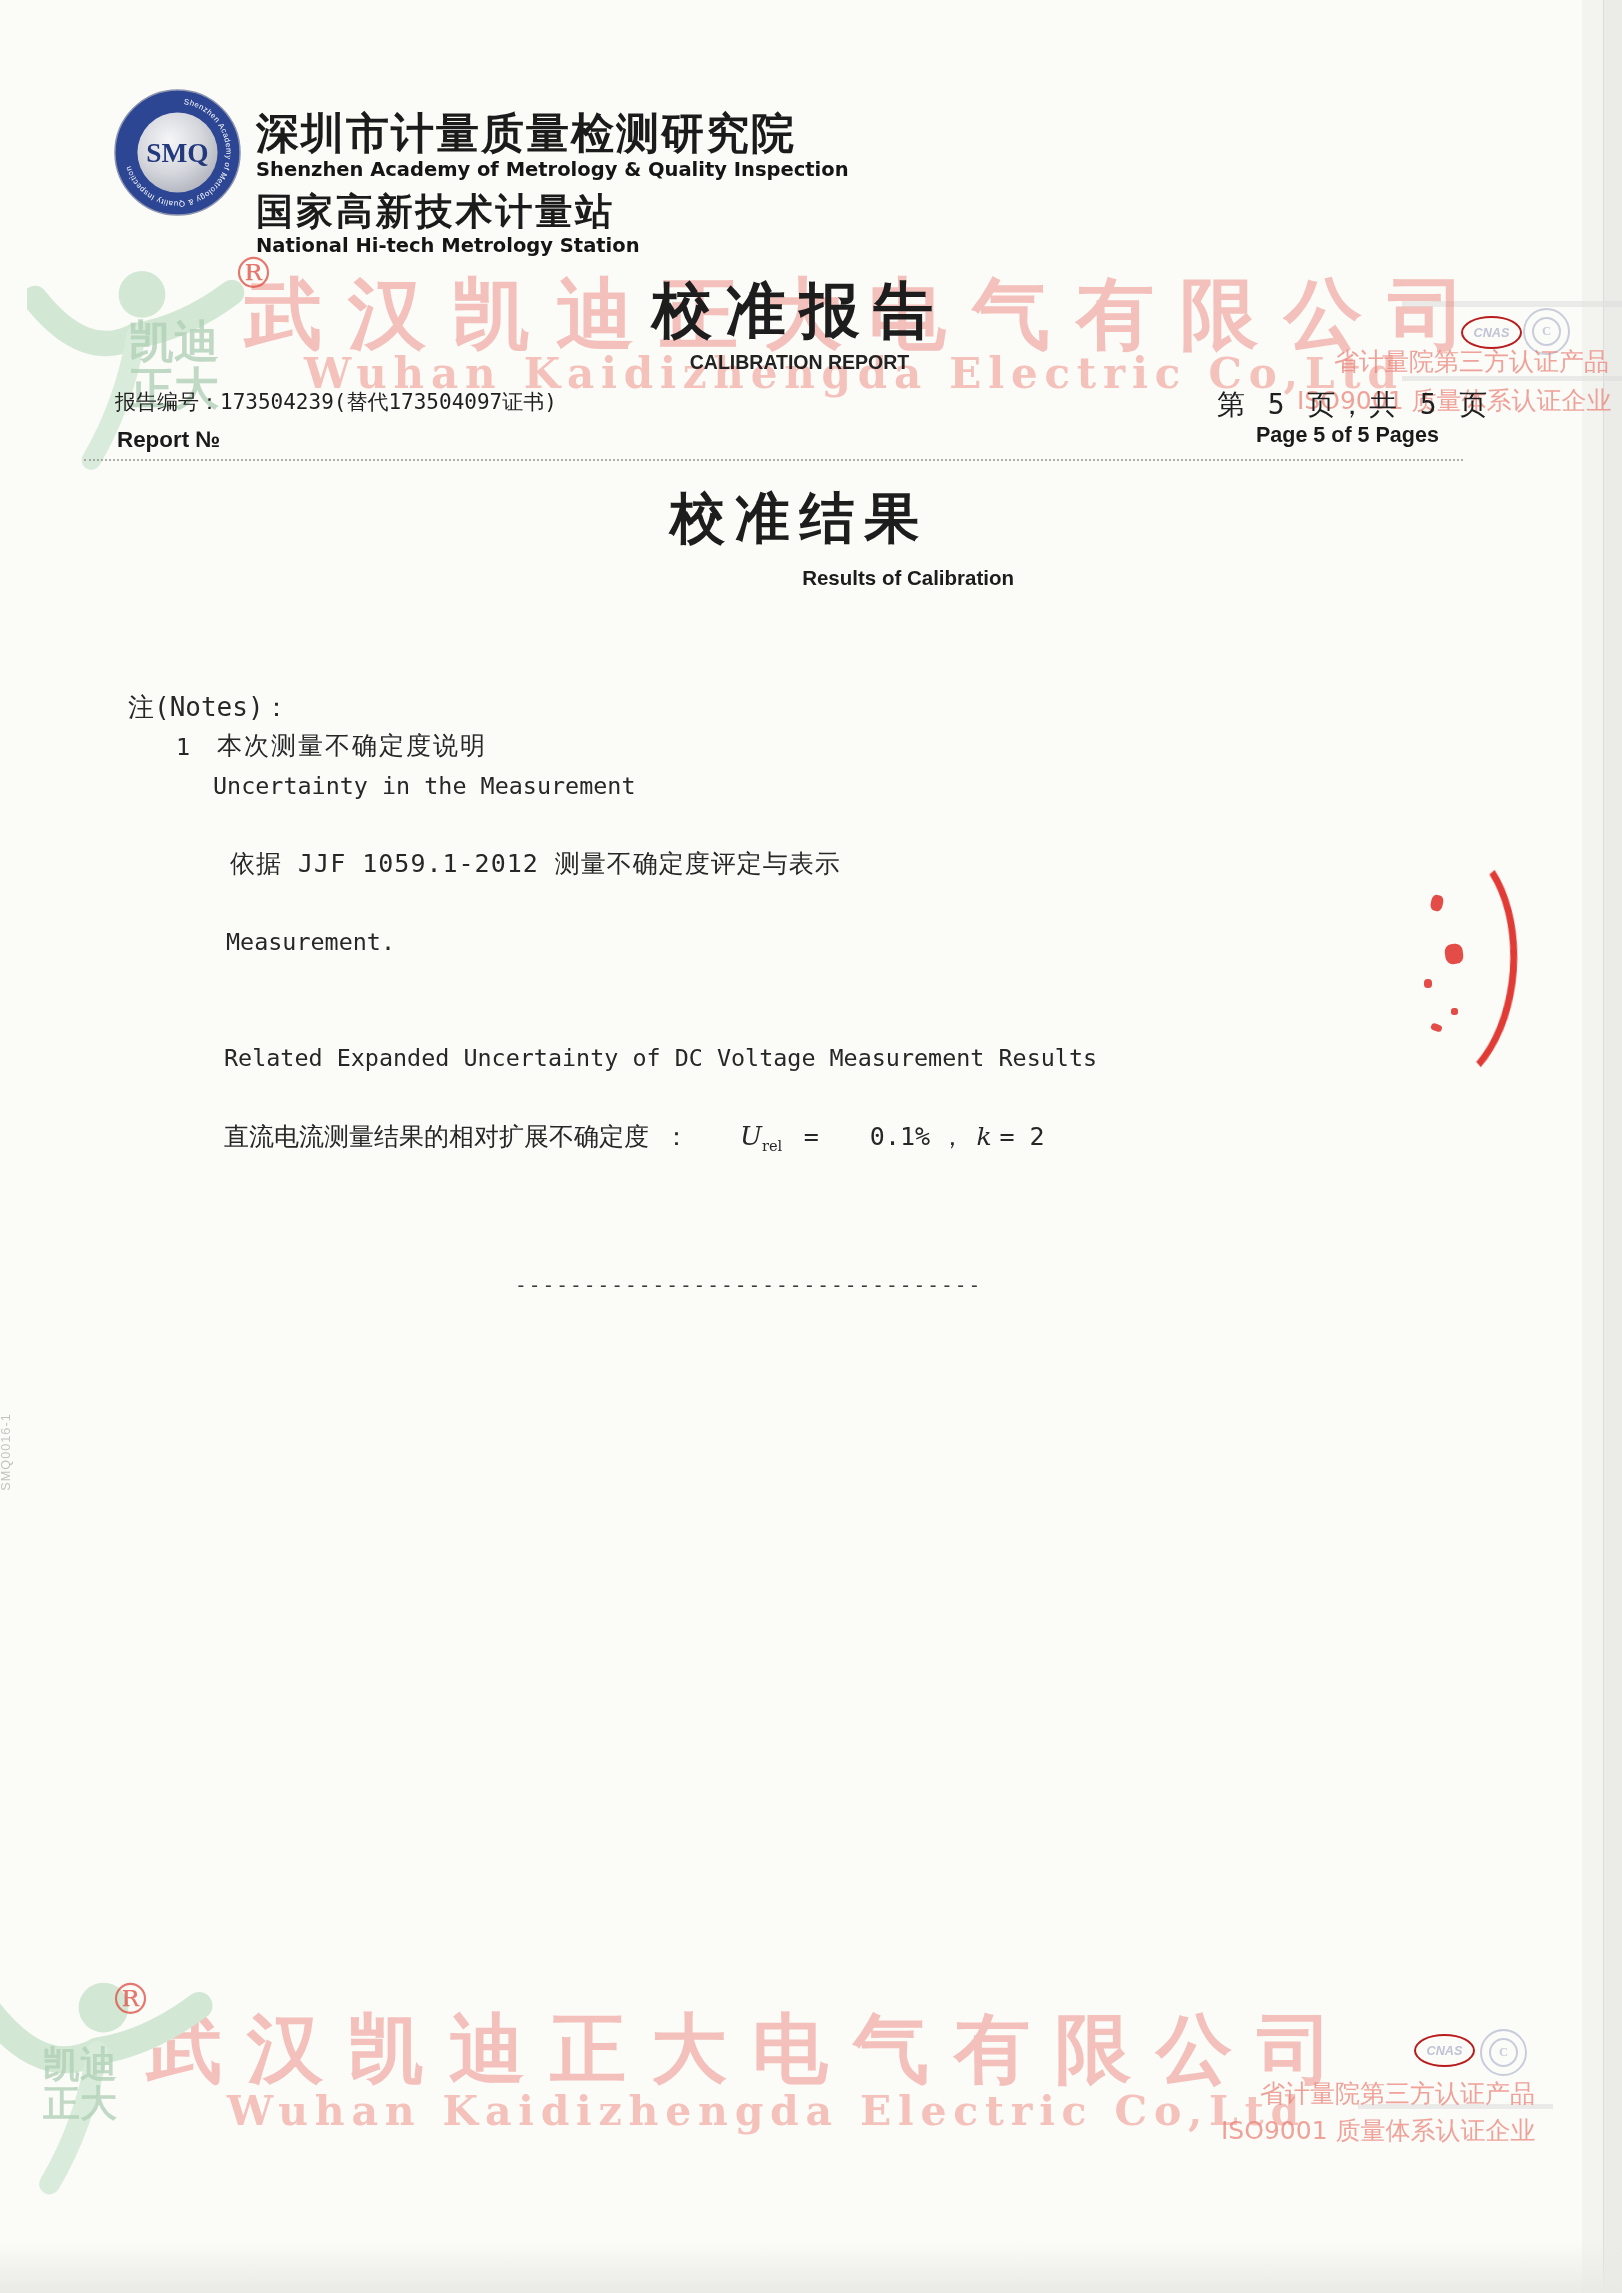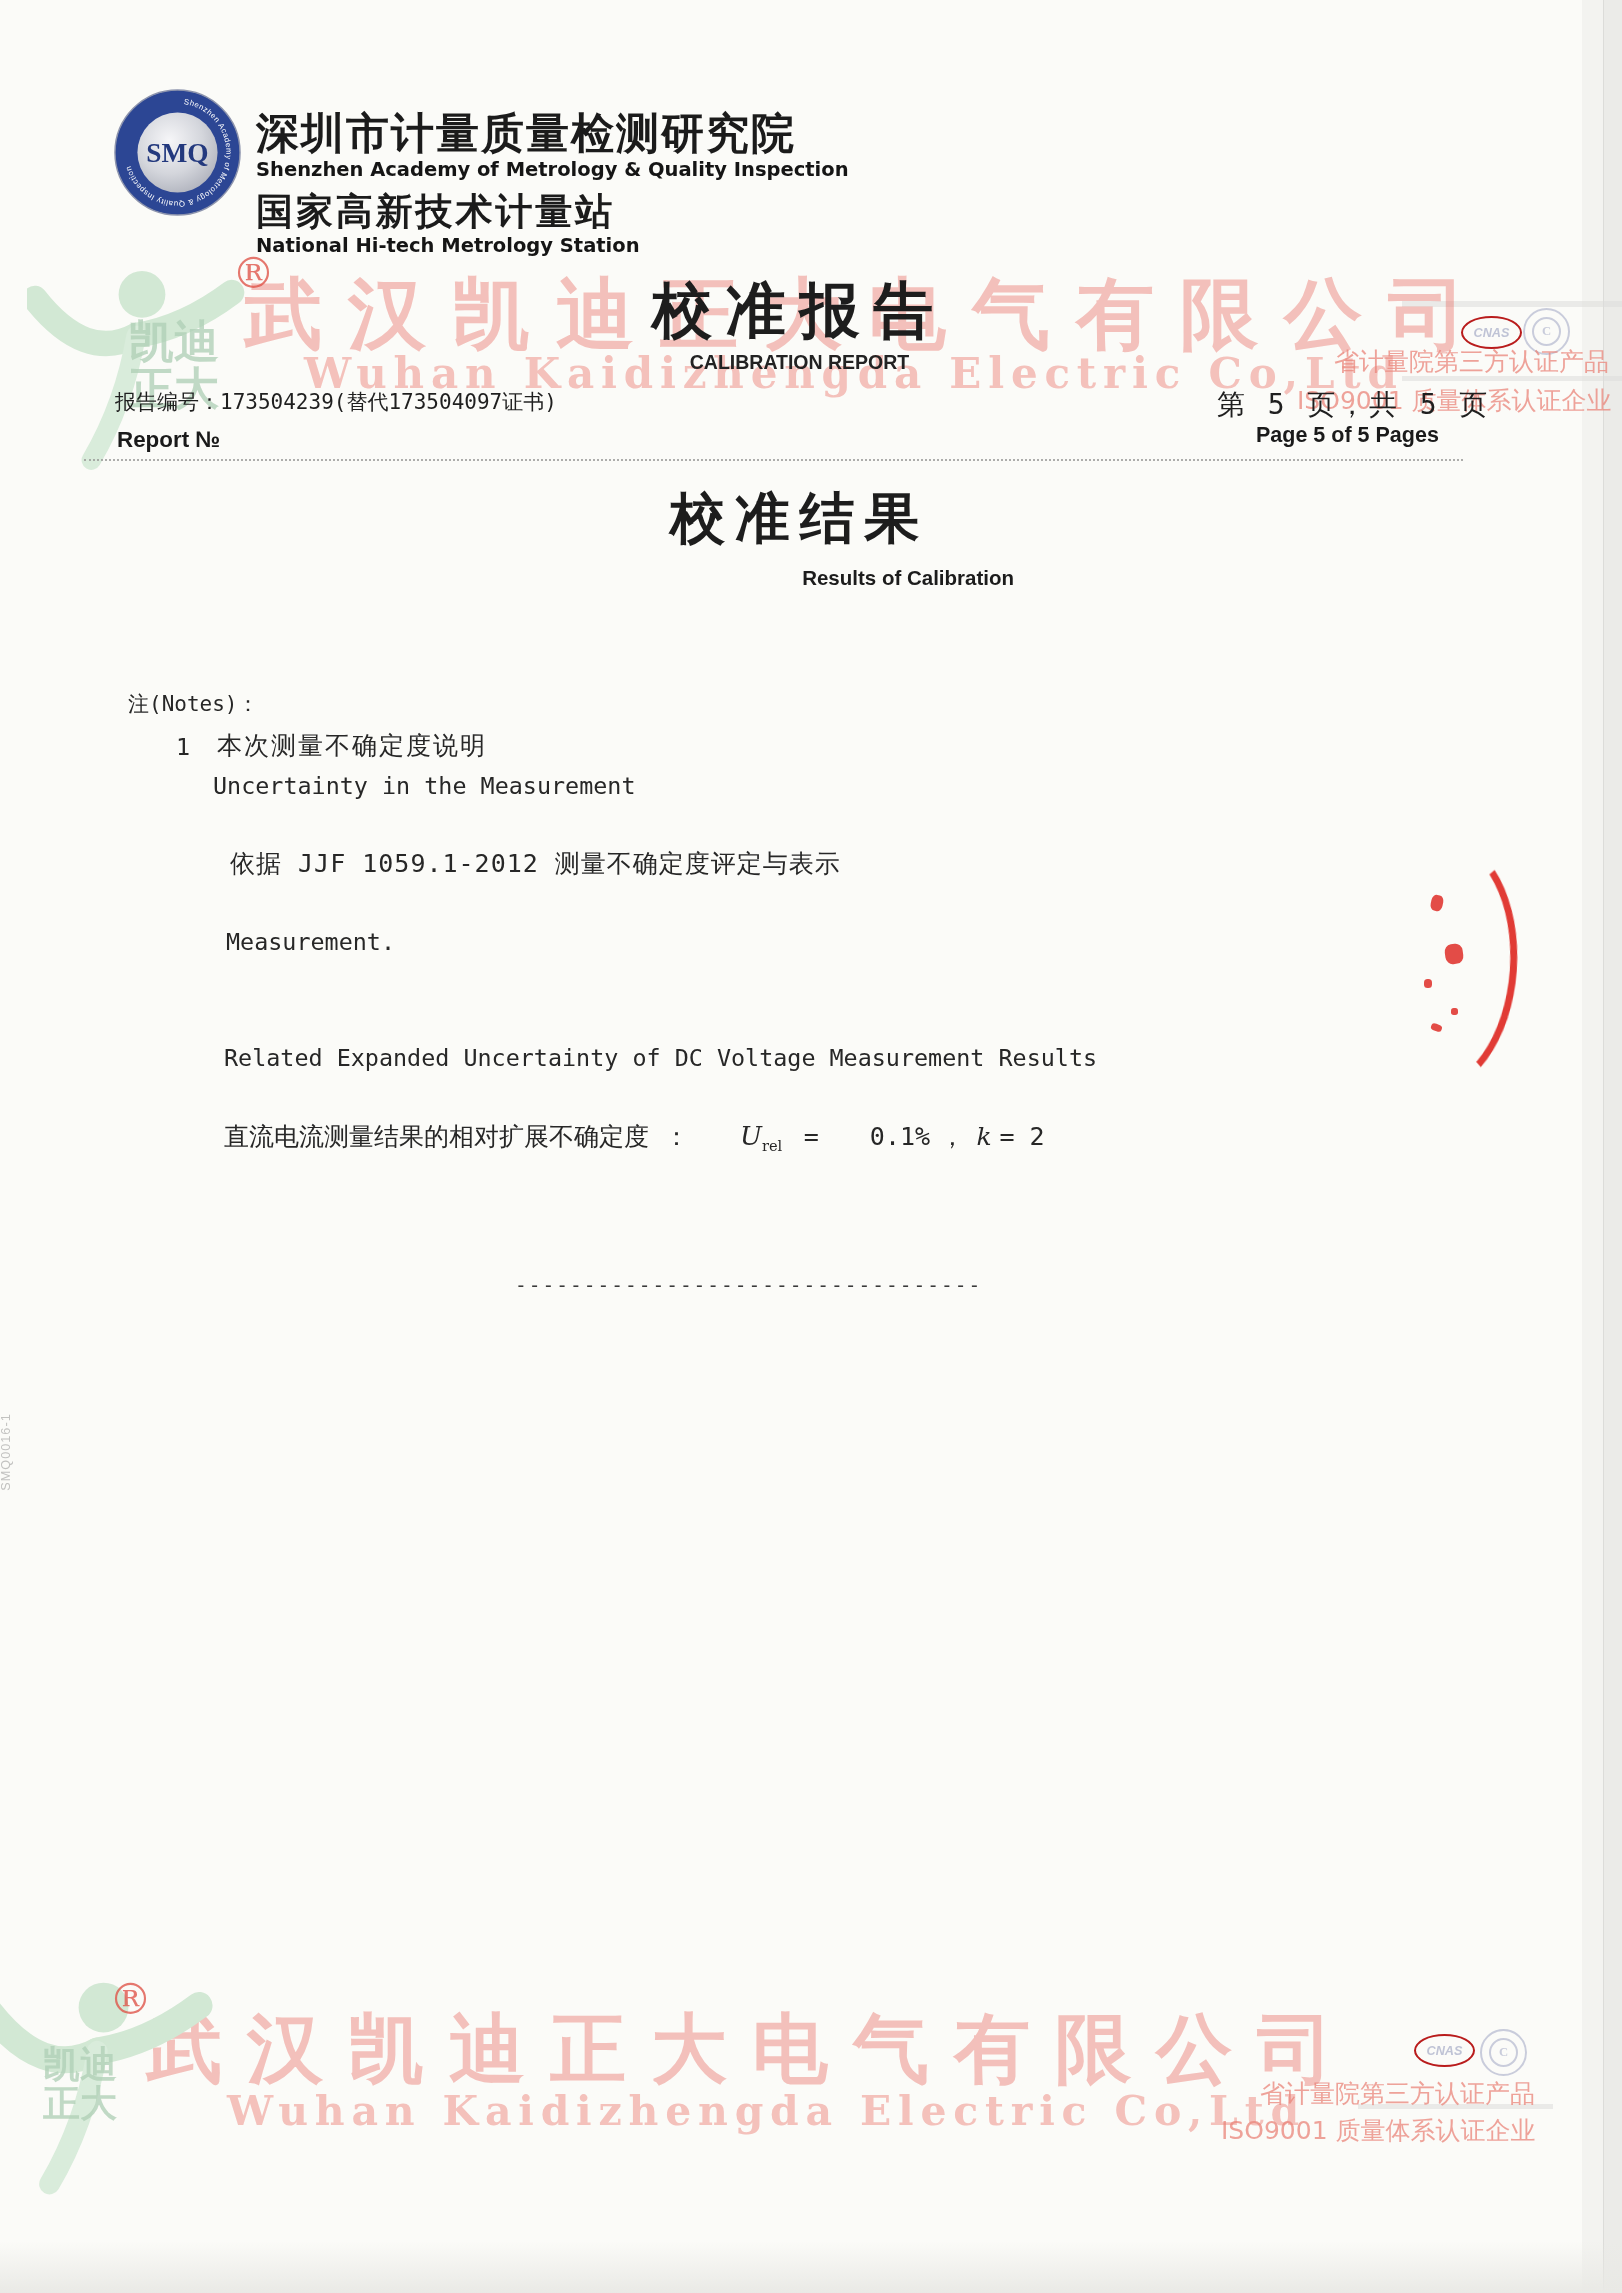--- a/index.html
+++ b/index.html
@@ -36,21 +36,21 @@
   .page-cn{left:1217px;top:386px;font-size:28px;letter-spacing:2.9px;font-family:"DejaVu Sans Mono",monospace;color:#1f1f1f;z-index:3;}
   .page-en{left:1256px;top:423px;font-size:21.5px;font-weight:600;font-family:"Liberation Sans",sans-serif;color:#1a1a1a;z-index:3;}
   .dotted-rule{left:84px;top:459px;width:1379px;border-top:2px dotted #9a9a98;opacity:.8;z-index:2;}
 
   
   .section-cn{left:585px;top:482px;width:429px;text-align:center;font-size:55px;font-weight:900;letter-spacing:9.8px;color:#1d1d1d;}
   .section-en{left:585px;top:566px;width:429px;text-align:right;font-size:20.5px;font-weight:600;font-family:"Liberation Sans",sans-serif;color:#1c1c1c;}
 
   
   .body-txt{font-family:"DejaVu Sans Mono",monospace;color:#272727;z-index:3;}
-  .notes-label{left:128px;top:690px;font-size:21px;}
+  .notes-label{left:128px;top:690px;font-size:26px;}
   .item-no{left:176px;top:733px;font-size:23.4px;}
   .item-cn{left:217px;top:729px;font-size:25px;letter-spacing:2px;}
   .item-en{left:213px;top:772px;font-size:23.4px;}
   .basis-cn{left:230px;top:847px;font-size:25px;letter-spacing:1px;}
   .basis-en1{left:226px;top:887px;font-size:23.4px;}
   .basis-en2{left:226px;top:928px;font-size:23.4px;}
   .v-cn{left:224px;top:1003px;font-size:25px;}
   .v-en{left:224px;top:1044px;font-size:23.4px;}
   .c-cn{left:224px;top:1120px;font-size:25px;}
   .c-en{left:224px;top:1161px;font-size:23.4px;}

